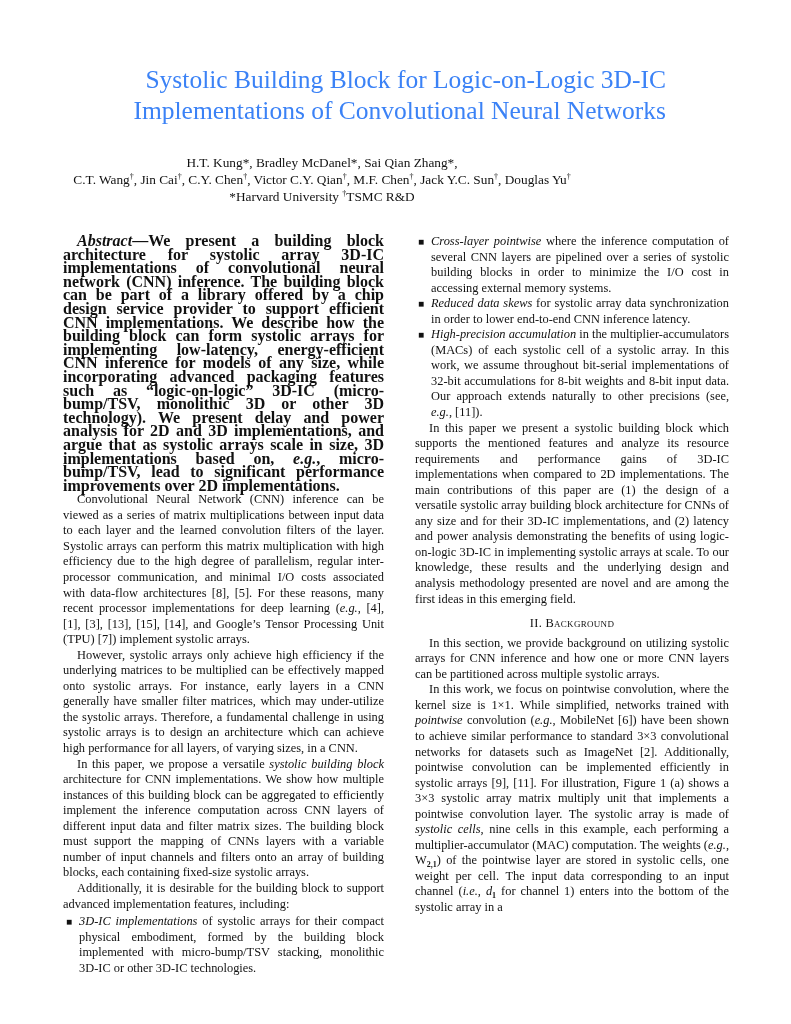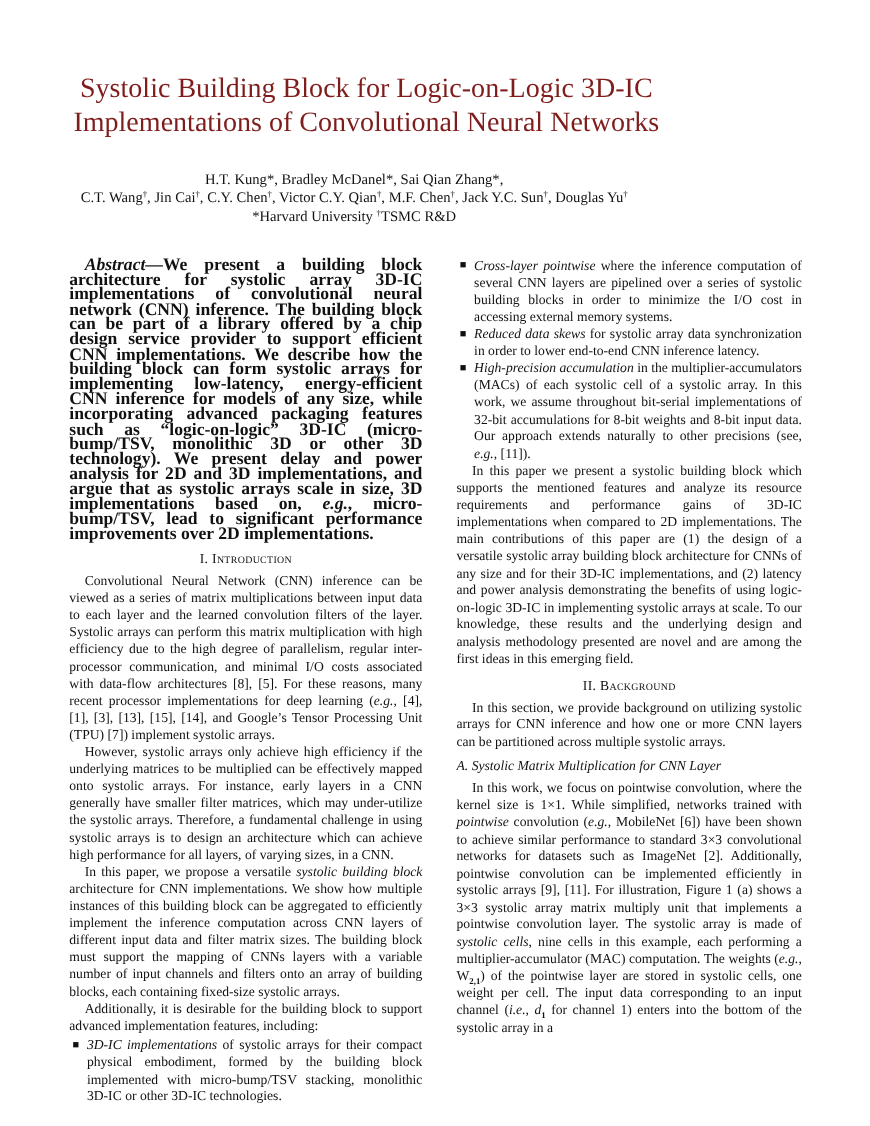--- a/index.html
+++ b/index.html
@@ -1,19 +1,19 @@
 <!DOCTYPE html>
 <html><head>
 <meta charset="utf-8">
 <style>
   html, body { margin: 0; padding: 0; background: #ffffff; }
   body { width: 791px; height: 1024px; position: relative; overflow: hidden;
          font-family: "Liberation Serif", "DejaVu Serif", serif; color: #111; }
-  .title { position: absolute; top: 64px; left: 0; width: 666px; text-align: center;
-           font-size: 25.5px; line-height: 31px; color: #7f1d1d; }
+  .title { position: absolute; top: 64px; left: 0; width: 666px; text-align: right;
+           font-size: 25.5px; line-height: 31px; color: #3b82f6; }
   .authors { position: absolute; top: 154px; left: 0; width: 644px; text-align: center;
              font-size: 13.3px; line-height: 17px; }
   .authors sup { font-size: 8px; vertical-align: 5px; line-height: 0; }
   .col { position: absolute; top: 234px; font-size: 12.4px; line-height: 15.55px;
          text-align: justify; }
   .col.left { left: 63px; width: 321px; }
   .col.right { left: 415px; width: 314px; }
   .abstract { font-weight: bold; font-size: 16px; line-height: 13.6px; text-align: justify; }
   .abstract .lead { font-style: italic; }
   p { margin: 0; }
@@ -37,36 +37,34 @@
 
 <div class="authors">
   <div>H.T. Kung*, Bradley McDanel*, Sai Qian Zhang*,</div>
   <div id="authors-line-2"><span>C.T. Wang</span><sup>†</sup>, <span>Jin Cai</span><sup>†</sup>, <span>C.Y. Chen</span><sup>†</sup>, <span>Victor C.Y. Qian</span><sup>†</sup>, <span>M.F. Chen</span><sup>†</sup>, <span>Jack Y.C. Sun</span><sup>†</sup>, <span>Douglas Yu</span><sup>†</sup></div>
   <div><span>*Harvard University</span> <sup>†</sup><span>TSMC R&amp;D</span></div>
 </div>
 
 <div class="col left">
   <p class="abstract indent"><span class="lead">Abstract</span><span>—We present a building block architecture for systolic array 3D-IC implementations of convolutional neural network (CNN) inference. The building block can be part of a library offered by a chip design service provider to support efficient CNN implementations. We describe how the building block can form systolic arrays for implementing low-latency, energy-efficient CNN inference for models of any size, while incorporating advanced packaging features such as “logic-on-logic” 3D-IC (micro-bump/TSV, monolithic 3D or other 3D technology). We present delay and power analysis for 2D and 3D implementations, and argue that as systolic arrays scale in size, 3D implementations based on, </span><span class="em">e.g.</span><span>, micro-bump/TSV, lead to significant performance improvements over 2D implementations.</span></p>
 
-  <div class="sec-head"><span>I. </span><span class="sc">Introduction</span></div>
 
   <p class="indent"><span>Convolutional Neural Network (CNN) inference can be viewed as a series of matrix multiplications between input data to each layer and the learned convolution filters of the layer. Systolic arrays can perform this matrix multiplication with high efficiency due to the high degree of parallelism, regular inter-processor communication, and minimal I/O costs associated with data-flow architectures [8], [5]. For these reasons, many recent processor implementations for deep learning (</span><span class="em">e.g.</span><span>, [4], [1], [3], [13], [15], [14], and Google’s Tensor Processing Unit (TPU) [7]) implement systolic arrays.</span></p>
   <p class="indent">However, systolic arrays only achieve high efficiency if the underlying matrices to be multiplied can be effectively mapped onto systolic arrays. For instance, early layers in a CNN generally have smaller filter matrices, which may under-utilize the systolic arrays. Therefore, a fundamental challenge in using systolic arrays is to design an architecture which can achieve high performance for all layers, of varying sizes, in a CNN.</p>
   <p class="indent"><span>In this paper, we propose a versatile </span><span class="em">systolic building block</span><span> architecture for CNN implementations. We show how multiple instances of this building block can be aggregated to efficiently implement the inference computation across CNN layers of different input data and filter matrix sizes. The building block must support the mapping of CNNs layers with a variable number of input channels and filters onto an array of building blocks, each containing fixed-size systolic arrays.</span></p>
   <p class="indent">Additionally, it is desirable for the building block to support advanced implementation features, including:</p>
   <ul>
     <li><span class="bullet">■</span><span class="em">3D-IC implementations</span><span> of systolic arrays for their compact physical embodiment, formed by the building block implemented with micro-bump/TSV stacking, monolithic 3D-IC or other 3D-IC technologies.</span></li>
   </ul>
 </div>
 
 <div class="col right">
   <ul style="margin-top:0">
     <li><span class="bullet">■</span><span class="em">Cross-layer pointwise</span><span> where the inference computation of several CNN layers are pipelined over a series of systolic building blocks in order to minimize the I/O cost in accessing external memory systems.</span></li>
     <li><span class="bullet">■</span><span class="em">Reduced data skews</span><span> for systolic array data synchronization in order to lower end-to-end CNN inference latency.</span></li>
     <li><span class="bullet">■</span><span class="em">High-precision accumulation</span><span> in the multiplier-accumulators (MACs) of each systolic cell of a systolic array. In this work, we assume throughout bit-serial implementations of 32-bit accumulations for 8-bit weights and 8-bit input data. Our approach extends naturally to other precisions (see, </span><span class="em">e.g.</span><span>, [11]).</span></li>
   </ul>
   <p class="indent">In this paper we present a systolic building block which supports the mentioned features and analyze its resource requirements and performance gains of 3D-IC implementations when compared to 2D implementations. The main contributions of this paper are (1) the design of a versatile systolic array building block architecture for CNNs of any size and for their 3D-IC implementations, and (2) latency and power analysis demonstrating the benefits of using logic-on-logic 3D-IC in implementing systolic arrays at scale. To our knowledge, these results and the underlying design and analysis methodology presented are novel and are among the first ideas in this emerging field.</p>
 
   <div class="sec-head"><span>II. </span><span class="sc">Background</span></div>
   <p class="indent">In this section, we provide background on utilizing systolic arrays for CNN inference and how one or more CNN layers can be partitioned across multiple systolic arrays.</p>
-  <div class="subsec">A. Systolic Matrix Multiplication for CNN Layer</div>
   <p class="indent"><span>In this work, we focus on pointwise convolution, where the kernel size is 1×1. While simplified, networks trained with </span><span class="em">pointwise</span><span> convolution (</span><span class="em">e.g.</span><span>, MobileNet [6]) have been shown to achieve similar performance to standard 3×3 convolutional networks for datasets such as ImageNet [2]. Additionally, pointwise convolution can be implemented efficiently in systolic arrays [9], [11]. For illustration, Figure 1 (a) shows a 3×3 systolic array matrix multiply unit that implements a pointwise convolution layer. The systolic array is made of </span><span class="em">systolic cells</span><span>, nine cells in this example, each performing a multiplier-accumulator (MAC) computation. The weights (</span><span class="em">e.g.</span><span>, W</span><sub>2,1</sub><span>) of the pointwise layer are stored in systolic cells, one weight per cell. The input data corresponding to an input channel (</span><span class="em">i.e.</span><span>, </span><span class="em">d</span><sub>1</sub><span> for channel 1) enters into the bottom of the systolic array in a</span></p>
 </div>
 
 </body></html>

